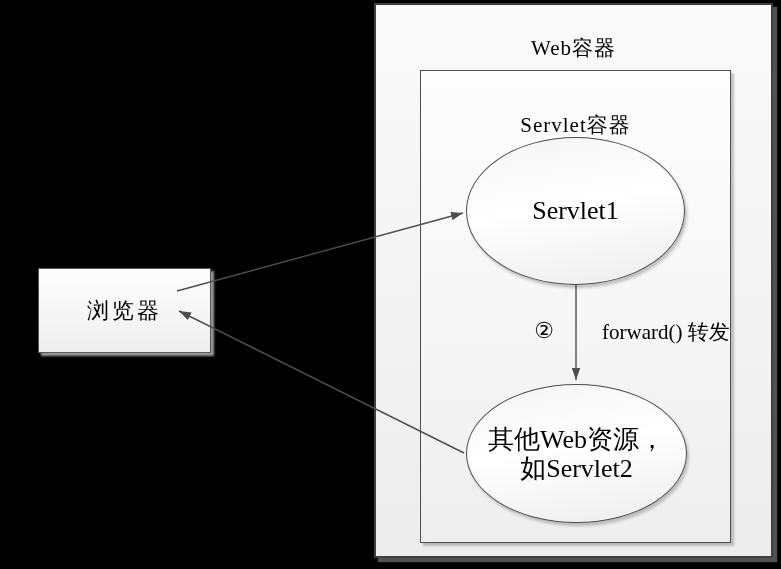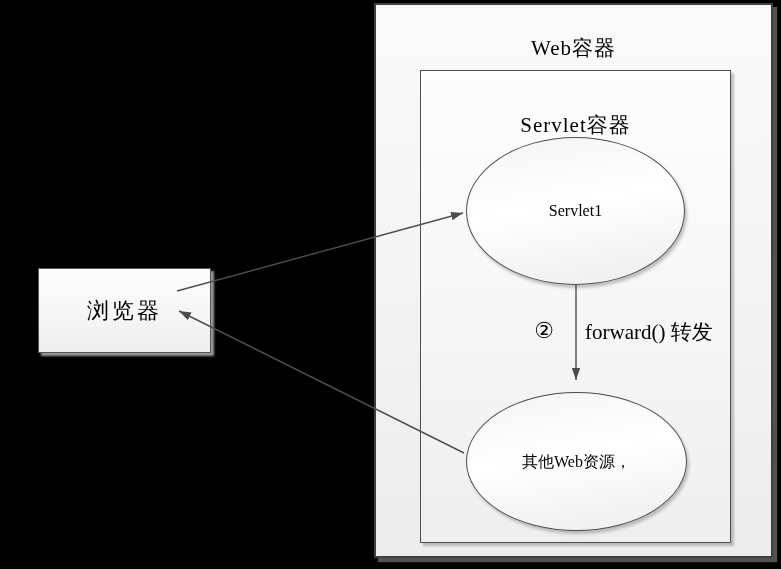--- a/index.html
+++ b/index.html
@@ -37,65 +37,66 @@
   .t-inner { top: 16px; margin-top: 24px; }
 
   .ellipse {
     border-radius: 50%;
     border: 1.5px solid #4c4c4c;
     background: linear-gradient(170deg, #f4f4f4 0%, #ffffff 45%, #ededed 100%);
     box-shadow: 2px 3px 3px rgba(125,125,125,0.45);
     display: flex; flex-direction: column;
     align-items: center; justify-content: center;
     text-align: center;
-    font-size: 16px;
+    font-size: 26px;
   }
   .el-servlet1 { left: 466px; top: 137px; width: 219px; height: 148px; }
-  .el-other    { left: 466px; top: 392px; width: 221px; height: 139px; line-height: 29px; }
+  .el-other    { left: 466px; top: 384px; width: 221px; height: 139px; line-height: 29px; }
 
   .browser {
     left: 2px; top: 268px; width: 173px; height: 85px;
     border: 1.5px solid #565656;
     background: linear-gradient(180deg, #fdfdfd 0%, #f5f5f5 60%, #ededed 100%);
     box-shadow: 3px 3px 2px rgba(160,160,160,0.95);
     display: flex; align-items: center; justify-content: center;
     font-size: 22px;
     letter-spacing: 3px;
     margin-left: 36px;
   }
 
   .arrows {
     position: absolute; left: 0; top: 0;
     width: 781px; height: 569px;
     pointer-events: none;
   }
 
   .edge-label { position: absolute; font-size: 21px; white-space: nowrap; }
   .step-badge { left: 526px; top: 318px; width: 36px; text-align: center; font-size: 22px; }
-  .fwd-label  { left: 585px; top: 318px; }
+  .fwd-label  { left: 602px; top: 318px; }
 </style>
 </head>
 <body>
 
 <div class="stage">
 
   <div class="shape rect-outer">
     <div class="container-title t-outer">Web容器</div>
   </div>
 
   <div class="shape rect-inner">
     <div class="container-title t-inner">Servlet容器</div>
   </div>
 
   <div class="shape ellipse el-servlet1">
     <span>Servlet1</span>
   </div>
 
   <div class="shape ellipse el-other">
     <span>其他Web资源，</span>
+    <span>如Servlet2</span>
   </div>
 
   <div class="shape browser">
     <span>浏览器</span>
   </div>
 
   <svg class="arrows" width="781" height="569" viewBox="0 0 781 569" xmlns="http://www.w3.org/2000/svg">
     <defs>
       <marker id="arrowhead" viewBox="0 0 10 7" refX="10" refY="3.5" markerWidth="12" markerHeight="9" markerUnits="userSpaceOnUse" orient="auto">
         <path d="M0,0 L10,3.5 L0,7 Z" fill="#4d4d4d"></path>

